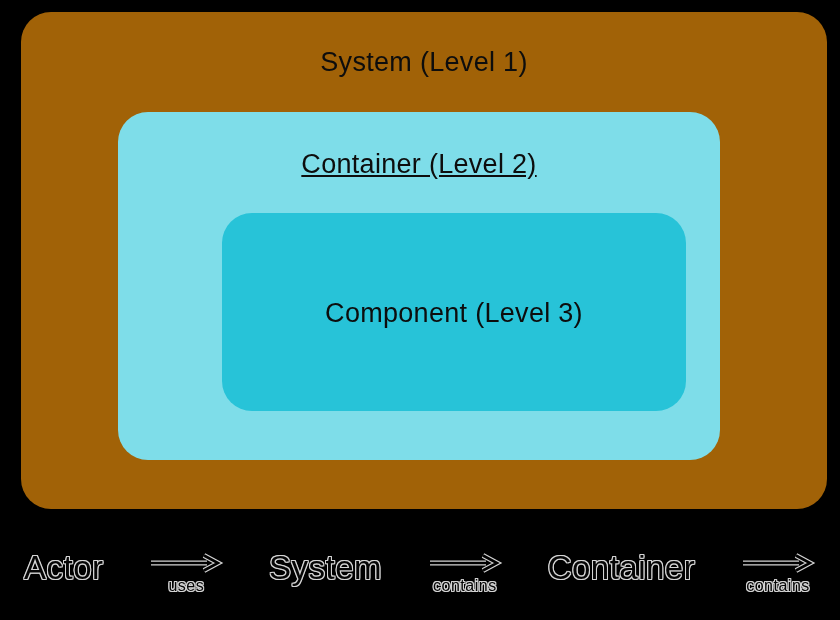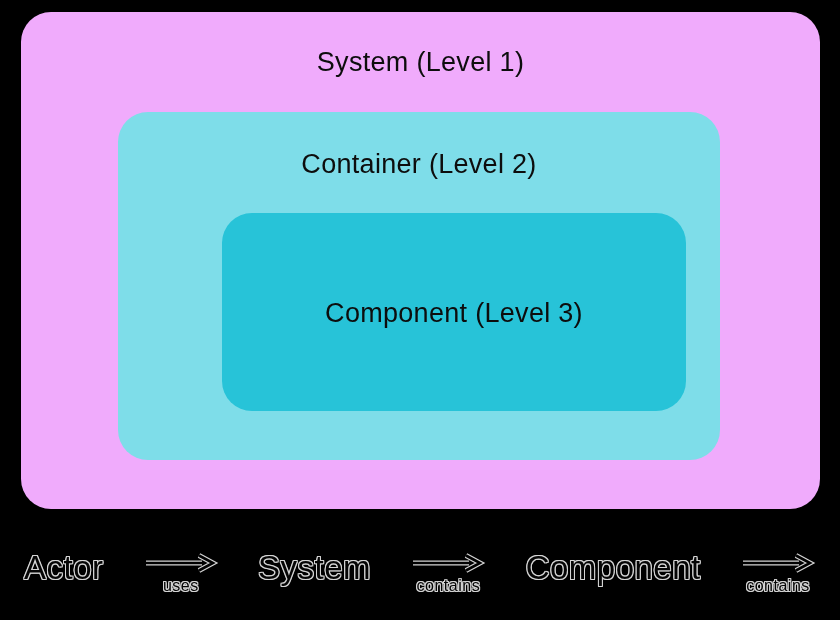--- a/index.html
+++ b/index.html
@@ -27,21 +27,21 @@
     left: 0;
     width: 100%;
     text-align: center;
     font-size: 27px;
     line-height: 32px;
     color: #0d0d0d;
     letter-spacing: 0.3px;
     white-space: nowrap;
   }
   .level1 > .box-label { top: 34px; }
-  .level2 > .box-label { top: 36px; }
+  .level2 > .box-label { top: 36px; text-decoration: underline; }
   .level3 > .box-label { top: 84px; }
 
   
   .flow {
     position: absolute;
     left: 24px;
     top: 542px;
     width: 792px;
     display: flex;
     justify-content: space-between;
@@ -73,21 +73,21 @@
     letter-spacing: 0.5px;
     margin-top: 4px;
     white-space: nowrap;
   }
 </style>
 </head>
 <body>
 
 <div class="stage" style="background: rgb(0, 0, 0);">
 
-  <div class="box level1" style="background: #f0abfc;">
+  <div class="box level1" style="background: #a16207; padding-left: 7px;">
     <div class="box-label">System (Level 1)</div>
 
     <div class="box level2" style="background: rgb(126, 221, 233);">
       <div class="box-label">Container (Level 2)</div>
 
       <div class="box level3" style="background: rgb(39, 195, 216);">
         <div class="box-label">Component (Level 3)</div>
       </div>
     </div>
   </div>
@@ -107,21 +107,21 @@
     <span class="flow-node halo-text">System</span>
 
     <span class="flow-edge">
       <svg width="76" height="22" viewBox="0 0 76 22" aria-hidden="true">
         <path d="M3 11 H59 M56 3.5 L70 11 L56 18.5" stroke="#d4d4d4" stroke-width="5" fill="none"></path>
         <path d="M3 11 H59 M56 3.5 L70 11 L56 18.5" stroke="#000000" stroke-width="2.6" fill="none"></path>
       </svg>
       <span class="edge-label halo-text">contains</span>
     </span>
 
-    <span class="flow-node halo-text">Component</span>
+    <span class="flow-node halo-text">Container</span>
 
     <span class="flow-edge">
       <svg width="76" height="22" viewBox="0 0 76 22" aria-hidden="true">
         <path d="M3 11 H59 M56 3.5 L70 11 L56 18.5" stroke="#d4d4d4" stroke-width="5" fill="none"></path>
         <path d="M3 11 H59 M56 3.5 L70 11 L56 18.5" stroke="#000000" stroke-width="2.6" fill="none"></path>
       </svg>
       <span class="edge-label halo-text">contains</span>
     </span>
 
 

